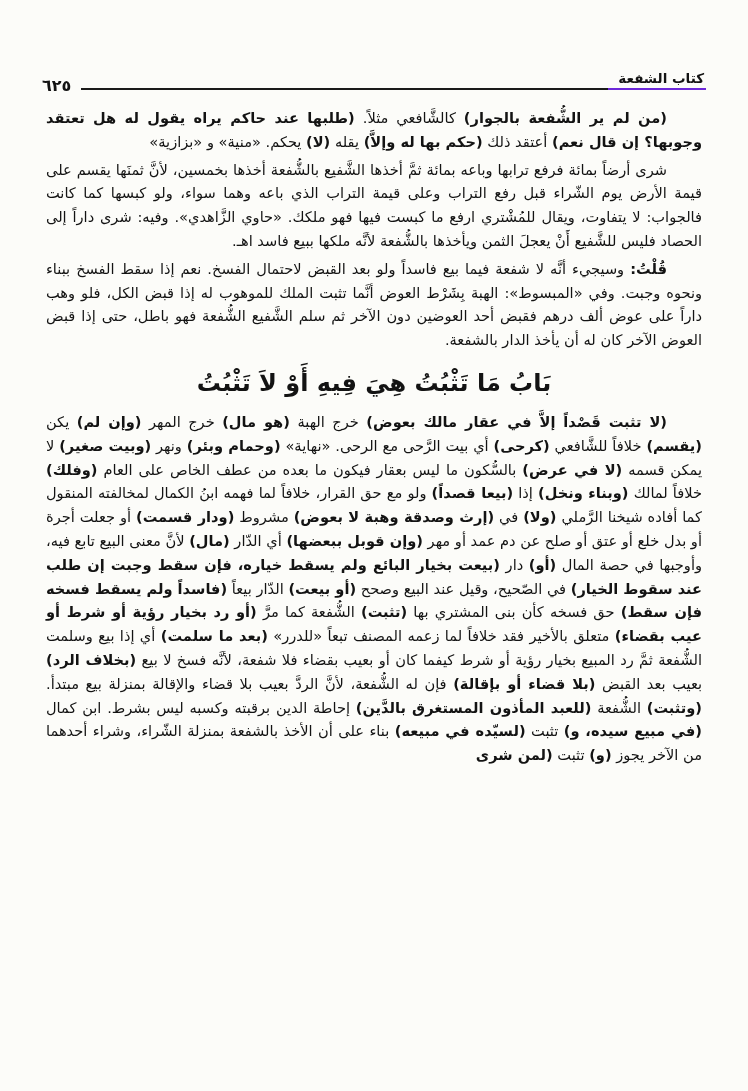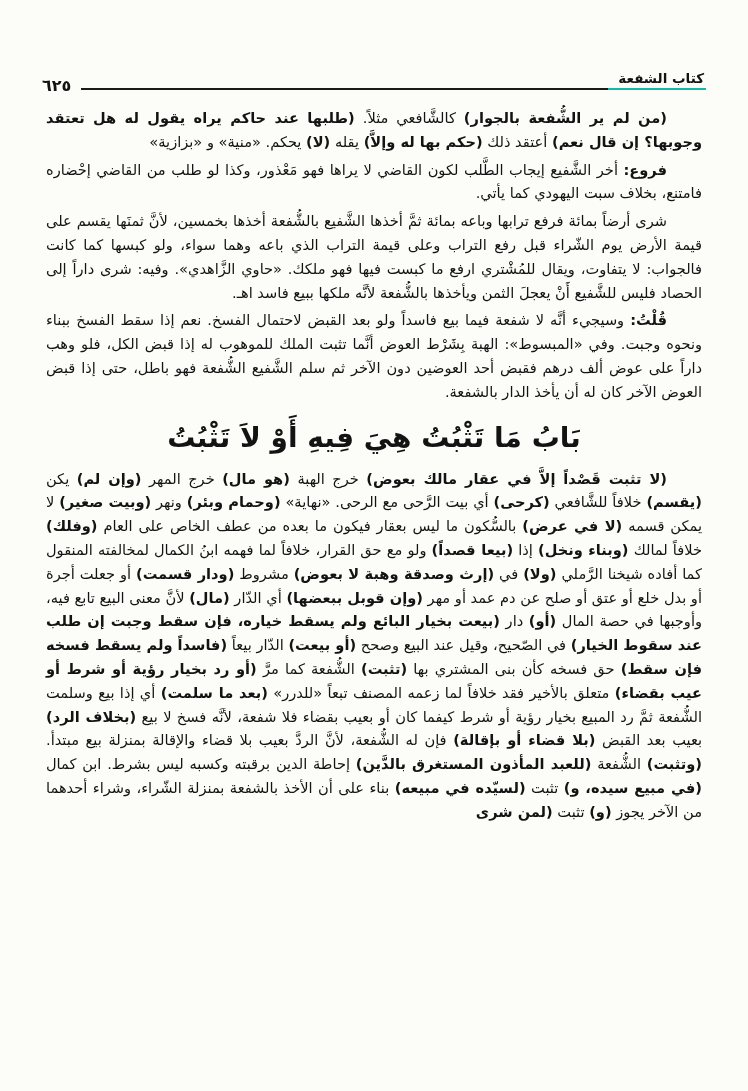--- a/index.html
+++ b/index.html
@@ -26,21 +26,21 @@
     display: flex;
     flex-direction: row;
     align-items: flex-end;
     margin-bottom: 16px;
   }
   .running-head .book-title {
     font-weight: bold;
     font-size: 13.5px;
     line-height: 1.1;
     padding: 0 2px 2px 10px;
-    border-bottom: 2px solid #14b8a6;
+    border-bottom: 2px solid #6d28d9;
     white-space: nowrap;
   }
   .running-head .head-rule {
     flex: 1;
     border-bottom: 2px solid #1a1a1a;
     height: 1px;
   }
   .running-head .page-number {
     font-weight: bold;
     font-size: 16px;
@@ -59,39 +59,38 @@
   .para {
     margin: 4px;
     text-indent: 2.4em;
   }
   .matn {
     font-weight: bold;
   }
   .section-heading {
     text-align: center;
     font-weight: bold;
-    font-size: 28px;
+    font-size: 24px;
     line-height: 1.25;
     margin: 16px 0 12px 0;
     text-indent: 0;
   }
 </style>
 </head>
 <body>
 
 <div class="page">
 
   <div class="running-head">
     <span class="book-title">كتاب الشفعة</span>
     <span class="head-rule"></span>
     <span class="page-number">٦٢٥</span>
   </div>
 
   <div class="page-body">
       <p class="para"><span class="matn">(من لم ير الشُّفعة بالجوار)</span><span class="sharh"> كالشَّافعي مثلاً. </span><span class="matn">(طلبها عند حاكم يراه يقول له هل تعتقد وجوبها؟ إن قال نعم)</span><span class="sharh"> أعتقد ذلك </span><span class="matn">(حكم بها له وإلاَّ)</span><span class="sharh"> يقله </span><span class="matn">(لا)</span><span class="sharh"> يحكم. «منية» و «بزازية»</span></p>
-      <p class="para"><span class="matn">فروع:</span><span class="sharh"> أخر الشَّفيع إيجاب الطَّلب لكون القاضي لا يراها فهو مَعْذور، وكذا لو طلب من القاضي إحْضاره فامتنع، بخلاف سبت اليهودي كما يأتي.</span></p>
       <p class="para"><span class="sharh">شرى أرضاً بمائة فرفع ترابها وباعه بمائة ثمَّ أخذها الشَّفيع بالشُّفعة أخذها بخمسين، لأنَّ ثمنَها يقسم على قيمة الأرض يوم الشّراء قبل رفع التراب وعلى قيمة التراب الذي باعه وهما سواء، ولو كبسها كما كانت فالجواب: لا يتفاوت، ويقال للمُشْتري ارفع ما كبست فيها فهو ملكك. «حاوي الزَّاهدي». وفيه: شرى داراً إلى الحصاد فليس للشَّفيع أَنْ يعجلَ الثمن ويأخذها بالشُّفعة لأنَّه ملكها ببيع فاسد اهـ.</span></p>
       <p class="para"><span class="matn">قُلْتُ:</span><span class="sharh"> وسيجيء أنَّه لا شفعة فيما بيع فاسداً ولو بعد القبض لاحتمال الفسخ. نعم إذا سقط الفسخ ببناء ونحوه وجبت. وفي «المبسوط»: الهبة بِشَرْط العوض أنَّما تثبت الملك للموهوب له إذا قبض الكل، فلو وهب داراً على عوض ألف درهم فقبض أحد العوضين دون الآخر ثم سلم الشَّفيع الشُّفعة فهو باطل، حتى إذا قبض العوض الآخر كان له أن يأخذ الدار بالشفعة.</span></p>
       <h2 class="section-heading">بَابُ مَا تَثْبُتُ هِيَ فِيهِ أَوْ لاَ تَثْبُتُ</h2>
       <p class="para"><span class="matn">(لا تثبت قَصْداً إلاَّ في عقار مالك بعوض)</span><span class="sharh"> خرج الهبة </span><span class="matn">(هو مال)</span><span class="sharh"> خرج المهر </span><span class="matn">(وإن لم)</span><span class="sharh"> يكن </span><span class="matn">(يقسم)</span><span class="sharh"> خلافاً للشَّافعي </span><span class="matn">(كرحى)</span><span class="sharh"> أي بيت الرَّحى مع الرحى. «نهاية» </span><span class="matn">(وحمام وبئر)</span><span class="sharh"> ونهر </span><span class="matn">(وبيت صغير)</span><span class="sharh"> لا يمكن قسمه </span><span class="matn">(لا في عرض)</span><span class="sharh"> بالسُّكون ما ليس بعقار فيكون ما بعده من عطف الخاص على العام </span><span class="matn">(وفلك)</span><span class="sharh"> خلافاً لمالك </span><span class="matn">(وبناء ونخل)</span><span class="sharh"> إذا </span><span class="matn">(بيعا قصداً)</span><span class="sharh"> ولو مع حق القرار، خلافاً لما فهمه ابنُ الكمال لمخالفته المنقول كما أفاده شيخنا الرَّملي </span><span class="matn">(ولا)</span><span class="sharh"> في </span><span class="matn">(إرث وصدقة وهبة لا بعوض)</span><span class="sharh"> مشروط </span><span class="matn">(ودار قسمت)</span><span class="sharh"> أو جعلت أجرة أو بدل خلع أو عتق أو صلح عن دم عمد أو مهر </span><span class="matn">(وإن قوبل ببعضها)</span><span class="sharh"> أي الدّار </span><span class="matn">(مال)</span><span class="sharh"> لأنَّ معنى البيع تابع فيه، وأوجبها في حصة المال </span><span class="matn">(أو)</span><span class="sharh"> دار </span><span class="matn">(بيعت بخيار البائع ولم يسقط خياره، فإن سقط وجبت إن طلب عند سقوط الخيار)</span><span class="sharh"> في الصّحيح، وقيل عند البيع وصحح </span><span class="matn">(أو بيعت)</span><span class="sharh"> الدّار بيعاً </span><span class="matn">(فاسداً ولم يسقط فسخه فإن سقط)</span><span class="sharh"> حق فسخه كأن بنى المشتري بها </span><span class="matn">(تثبت)</span><span class="sharh"> الشُّفعة كما مرَّ </span><span class="matn">(أو رد بخيار رؤية أو شرط أو عيب بقضاء)</span><span class="sharh"> متعلق بالأخير فقد خلافاً لما زعمه المصنف تبعاً «للدرر» </span><span class="matn">(بعد ما سلمت)</span><span class="sharh"> أي إذا بيع وسلمت الشُّفعة ثمَّ رد المبيع بخيار رؤية أو شرط كيفما كان أو بعيب بقضاء فلا شفعة، لأنَّه فسخ لا بيع </span><span class="matn">(بخلاف الرد)</span><span class="sharh"> بعيب بعد القبض </span><span class="matn">(بلا قضاء أو بإقالة)</span><span class="sharh"> فإن له الشُّفعة، لأنَّ الردَّ بعيب بلا قضاء والإقالة بمنزلة بيع مبتدأ. </span><span class="matn">(وتثبت)</span><span class="sharh"> الشُّفعة </span><span class="matn">(للعبد المأذون المستغرق بالدَّين)</span><span class="sharh"> إحاطة الدين برقبته وكسبه ليس بشرط. ابن كمال </span><span class="matn">(في مبيع سيده، و)</span><span class="sharh"> تثبت </span><span class="matn">(لسيّده في مبيعه)</span><span class="sharh"> بناء على أن الأخذ بالشفعة بمنزلة الشّراء، وشراء أحدهما من الآخر يجوز </span><span class="matn">(و)</span><span class="sharh"> تثبت </span><span class="matn">(لمن شرى</span></p>
     </div>
 
 </div>
 
 </body></html>

